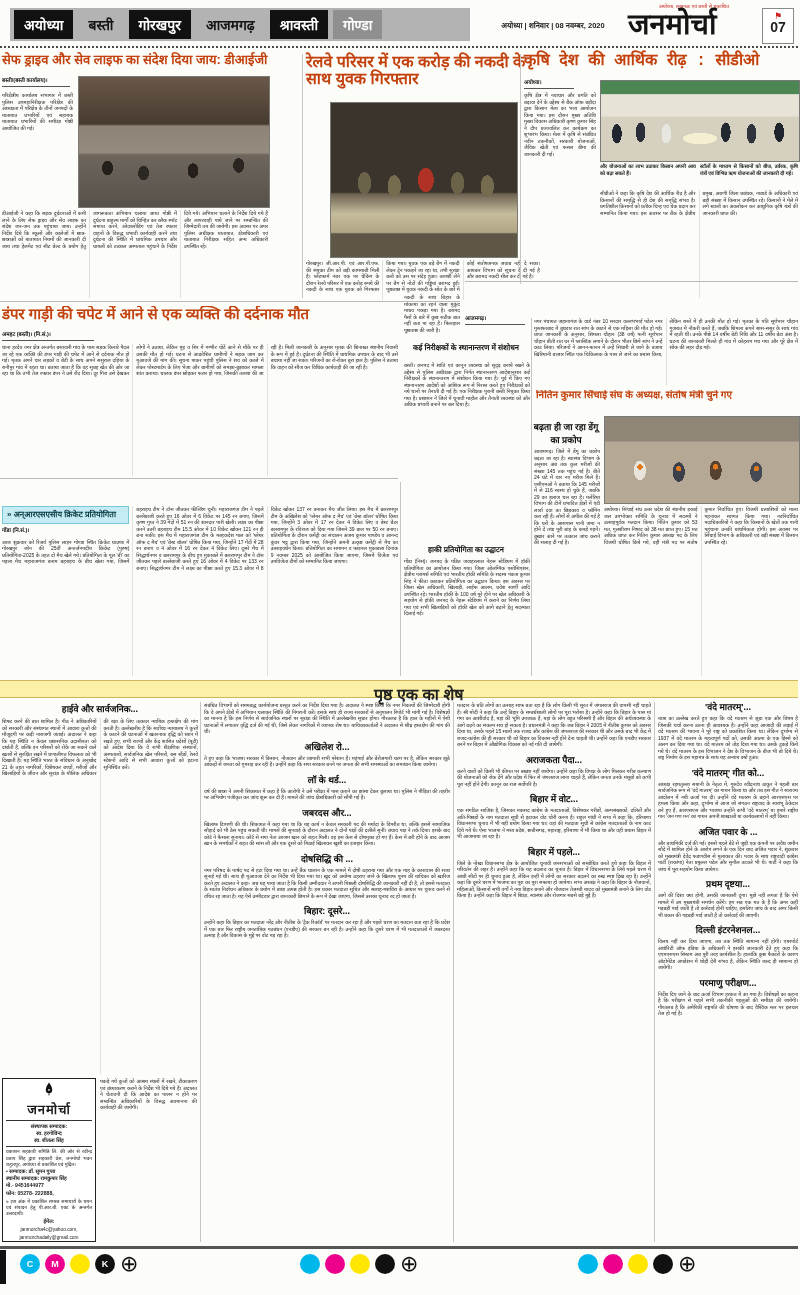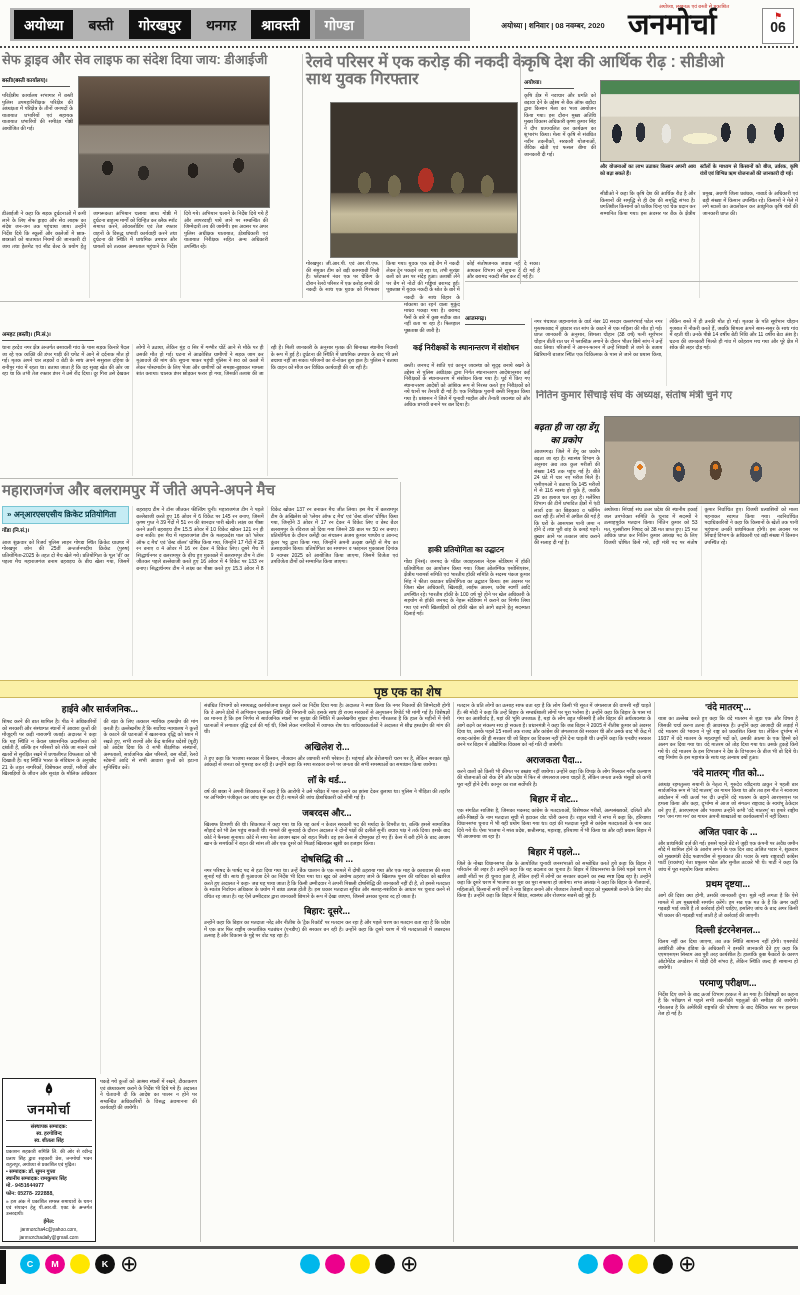--- a/index.html
+++ b/index.html
@@ -13,34 +13,34 @@
   .tab-plain{color:#141414;text-align:right;}
   .tab-gray{background:#8f8f8f;color:#fbfbfb;}
   .dateline{font-size:7.5px;font-weight:bold;color:#222;text-align:center;}
   .masthead{font-size:29px;font-weight:bold;color:#141414;letter-spacing:0px;line-height:1;}
   .tagline{font-size:5px;color:#c3271f;text-align:center;white-space:nowrap;}
   .pagebox{border:1px solid #8a8a8a;background:#fff;text-align:center;}
   .pageflag{color:#d02020;font-size:9px;line-height:8px;display:block;}
   .pagenum{font-size:14px;font-weight:bold;color:#222;line-height:14px;display:block;}
   .dotrule{border-top:2px dotted #4a4a4a;height:0;}
   
-  .h1{font-weight:bold;color:#737373;line-height:1.08;}
+  .h1{font-weight:bold;color:#c2410c;line-height:1.08;}
   .t5{font-size:5px;line-height:1.3;text-align:justify;color:#242424;overflow:hidden;height:100%;}
   .cols2{column-count:2;column-gap:7px;column-rule:1px solid #e0e0dc;}
   .cols3{column-count:3;column-gap:7px;column-rule:1px solid #e0e0dc;}
   .byline{font-size:5.5px;font-weight:bold;color:#111;border-bottom:1px solid #555;padding-bottom:2px;}
   .sub{font-weight:bold;text-align:center;color:#0d0d0d;}
   .contsub{font-size:9px;font-weight:bold;text-align:center;margin:5px 0 2px;color:#0d0d0d;}
   .contbody{font-size:5px;line-height:1.3;text-align:justify;color:#242424;}
   .vr{position:absolute;width:1px;background:#c6c6c2;}
   .hr{position:absolute;height:1px;background:#b9b9b5;}
   
   .kicker{background:#c5ecf4;border:1px solid #79c6d4;font-size:8px;font-weight:bold;padding:3px 4px;margin-bottom:3px;color:#093a44;}
   .strip{background:#fbf0a6;border-top:1px solid #cdb75e;border-bottom:1px solid #cdb75e;}
-  .striplabel{position:absolute;left:374px;top:2px;font-size:12px;font-weight:bold;color:#222;}
+  .striplabel{position:absolute;left:374px;top:2px;font-size:16px;font-weight:bold;color:#222;}
   
   .photo{position:absolute;border:1px solid #7a7a76;}
   .photo1{background:
     radial-gradient(ellipse 9px 12px at 15% 70%,#24201c 60%,transparent 61%),
     radial-gradient(ellipse 9px 12px at 34% 74%,#2c2824 60%,transparent 61%),
     radial-gradient(ellipse 9px 12px at 60% 72%,#241f1b 60%,transparent 61%),
     radial-gradient(ellipse 9px 12px at 84% 68%,#2a2520 60%,transparent 61%),
     linear-gradient(180deg,#6a594a,#473a30 36%,#8d8376 38%,#958c80 58%,#6e665c 60%,#57514b);}
   .photo2{background:
     radial-gradient(ellipse 13px 20px at 51% 50%,#b03226 60%,transparent 61%),
@@ -80,30 +80,30 @@
 </style>
 </head>
 <body>
 
 <div id="page">
 
   <div class="abs citybar" style="left:10px;top:8px;width:460px;height:33px;">
     <span class="tab tab-black">अयोध्या</span>
     <span class="tab tab-plain">बस्ती</span>
     <span class="tab tab-black">गोरखपुर</span>
-    <span class="tab tab-plain">थनगऱ</span>
+    <span class="tab tab-plain">आजमगढ़</span>
     <span class="tab tab-black">श्रावस्ती</span>
     <span class="tab tab-gray">गोण्डा</span>
   </div>
   <div class="abs dateline" style="left:472px;top:20px;width:162px;">अयोध्या | शनिवार | 08 नवम्बर, 2020</div>
   <div class="abs tagline" style="left:630px;top:3px;width:128px;">अयोध्या, लखनऊ एवं बस्ती से प्रकाशित</div>
   <div class="abs masthead" style="left:628px;top:10px;width:132px;">जनमोर्चा</div>
   <div class="abs pagebox" style="left:762px;top:8px;width:32px;height:36px;padding-top:3px;">
     <span class="pageflag">⚑</span>
-    <span class="pagenum">06</span>
+    <span class="pagenum">07</span>
   </div>
   <div class="abs dotrule" style="left:0;top:46px;width:798px;"></div>
 
   <div class="abs h1" style="left:2px;top:53px;width:300px;font-size:13px;">सेफ ड्राइव और सेव लाइफ का संदेश दिया जाय: डीआईजी</div>
   <div class="abs byline" style="left:2px;top:76px;width:68px;">बस्ती/(बस्ती कार्यालय)।</div>
   <div class="abs" style="left:2px;top:92px;width:71px;height:114px;">
       <div class="t5">परिक्षेत्रीय कार्यालय सभागार में बस्ती पुलिस उपमहानिरीक्षक परिक्षेत्र की अध्यक्षता में परिक्षेत्र के तीनों जनपदों के यातायात प्रभारियों एवं सहायक यातायात प्रभारियों की समीक्षा गोष्ठी आयोजित की गई।</div>
     </div>
   <div class="photo photo1" style="left:78px;top:76px;width:190px;height:130px;"></div>
   <div class="abs" style="left:2px;top:210px;width:266px;height:88px;">
@@ -114,37 +114,38 @@
   <div class="abs h1" style="left:306px;top:53px;width:234px;font-size:16px;">रेलवे परिसर में एक करोड़ की नकदी के साथ युवक गिरफ्तार</div>
   <div class="photo photo2" style="left:330px;top:102px;width:186px;height:154px;"></div>
   <div class="abs" style="left:306px;top:260px;width:234px;height:40px;">
       <div class="t5 cols3" style="height:100%;">गोरखपुर। जी.आर.पी. एवं आर.पी.एफ. की संयुक्त टीम को बड़ी कामयाबी मिली है। प्लेटफार्म नंबर एक पर चेकिंग के दौरान रेलवे परिसर में एक करोड़ रुपये की नकदी के साथ एक युवक को गिरफ्तार किया गया। युवक एक बड़े बैग में नकदी लेकर ट्रेन पकड़ने जा रहा था, तभी सुरक्षा बलों को उस पर संदेह हुआ। तलाशी लेने पर बैग से नोटों की गड्डियां बरामद हुईं। पूछताछ में युवक नकदी के स्रोत के बारे में कोई संतोषजनक जवाब नहीं दे सका। आयकर विभाग को सूचना दे दी गई है और बरामद नकदी सील कर दी गई है।</div>
     </div>
   <div class="abs" style="left:404px;top:294px;width:56px;height:46px;">
       <div class="t5">नकदी के साथ बिहार के मोकामा का रहने वाला मुकुंद माधव पकड़ा गया है। बरामद पैसों के बारे में कुछ सटीक बात नहीं बता पा रहा है। फिलहाल पूछताछ की जारी है।</div>
     </div>
   <div class="vr" style="left:520px;top:54px;height:230px;"></div>
 
-  <div class="abs h1" style="left:524px;top:53px;width:274px;font-size:16px;">कृषि देश की आर्थिक रीढ़ : सीडीओ</div>
+  <div class="abs h1" style="left:524px;top:53px;width:274px;font-size:16px;font-family:Liberation Mono, monospace;">कृषि देश की आर्थिक रीढ़ : सीडीओ</div>
   <div class="abs byline" style="left:524px;top:78px;width:50px;">अयोध्या।</div>
   <div class="abs" style="left:524px;top:92px;width:72px;height:206px;">
       <div class="t5">कृषि क्षेत्र में नवाचार और प्रगति को बढ़ावा देने के उद्देश्य से बैंक ऑफ़ बड़ौदा द्वारा किसान मेला का भव्य आयोजन किया गया। इस दौरान मुख्य अतिथि मुख्य विकास अधिकारी कृष्ण कुमार सिंह ने दीप प्रज्ज्वलित कर कार्यक्रम का शुभारंभ किया। मेला में कृषि से संबंधित नवीन तकनीकों, सरकारी योजनाओं, जैविक खेती एवं फसल बीमा की जानकारी दी गई।</div>
     </div>
   <div class="photo photo3" style="left:600px;top:80px;width:198px;height:80px;"></div>
   <div class="abs" style="left:600px;top:163px;width:96px;height:24px;">
       <div class="t5" style="font-weight:bold;">और योजनाओं का लाभ उठाकर किसान अपनी आय को बढ़ा सकते हैं।</div>
     </div>
   <div class="abs" style="left:700px;top:163px;width:98px;height:24px;">
       <div class="t5" style="font-weight:bold;">स्टॉलों के माध्यम से किसानों को बीज, उर्वरक, कृषि यंत्रों एवं विभिन्न ऋण योजनाओं की जानकारी दी गई।</div>
     </div>
   <div class="abs" style="left:600px;top:190px;width:198px;height:108px;">
       <div class="t5 cols2" style="height:100%;">सीडीओ ने कहा कि कृषि देश की आर्थिक रीढ़ है और किसानों की समृद्धि से ही देश की समृद्धि संभव है। प्रगतिशील किसानों को प्रतीक चिन्ह एवं चेक प्रदान कर सम्मानित किया गया। इस अवसर पर बैंक के क्षेत्रीय प्रमुख, अग्रणी जिला प्रबंधक, नाबार्ड के अधिकारी एवं बड़ी संख्या में किसान उपस्थित रहे। किसानों ने मेले में लगे स्टालों का अवलोकन कर आधुनिक कृषि यंत्रों की जानकारी प्राप्त की।</div>
     </div>
 
   <div class="hr" style="left:0;top:301px;width:460px;"></div>
+  <div class="abs h1" style="left:2px;top:306px;width:396px;font-size:15px;white-space:nowrap;overflow:hidden;">डंपर गाड़ी की चपेट में आने से एक व्यक्ति की दर्दनाक मौत</div>
   <div class="abs byline" style="left:2px;top:330px;width:92px;">अमहट (बस्ती)। (नि.सं.)।</div>
   <div class="abs" style="left:2px;top:344px;width:396px;height:132px;">
       <div class="t5 cols3" style="height:100%;">थाना हरदेव नगर क्षेत्र अन्तर्गत बसावली गांव के पास सड़क किनारे पैदल जा रहे एक व्यक्ति की डंपर गाड़ी की चपेट में आने से दर्दनाक मौत हो गई। मृतक अपने चार लड़कों व बेटी के साथ अपने ससुराल दहिया के रानीपुर गांव में रहता था। बताया जाता है कि वह सुबह खेत की ओर जा रहा था कि तभी तेज रफ्तार डंपर ने उसे रौंद दिया। दूर गिरा उसे देखकर लोगों ने उठाया, लेकिन मुंह व सिर में गम्भीर चोटें आने से मौके पर ही उसकी मौत हो गई। घटना से आक्रोशित ग्रामीणों ने सड़क जाम कर मुआवजे की मांग की। सूचना पाकर पहुंची पुलिस ने शव को कब्जे में लेकर पोस्टमार्टम के लिए भेजा और ग्रामीणों को समझा-बुझाकर मामला शांत कराया। चालक डंपर छोड़कर फरार हो गया, जिसकी तलाश की जा रही है। मिली जानकारी के अनुसार मृतक की शिनाख्त स्थानीय निवासी के रूप में हुई है। दुर्घटना की स्थिति में प्राथमिक उपचार के बाद भी उसे बचाया नहीं जा सका। परिजनों का रो-रोकर बुरा हाल है। पुलिस ने बताया कि वाहन को सीज कर विधिक कार्यवाही की जा रही है।</div>
     </div>
 
   <div class="abs sub" style="left:402px;top:342px;width:128px;font-size:7.5px;">कई निरीक्षकों के स्थानान्तरण में संशोधन</div>
   <div class="abs" style="left:404px;top:362px;width:126px;height:176px;">
       <div class="t5">बस्ती। जनपद में शांति एवं कानून व्यवस्था को सुदृढ़ बनाये रखने के उद्देश्य से पुलिस अधीक्षक द्वारा निर्गत स्थानान्तरण आदेशानुसार कई निरीक्षकों के स्थानान्तरण में संशोधन किया गया है। पूर्व में किए गए स्थानान्तरण आदेशों को आंशिक रूप से निरस्त करते हुए निरीक्षकों को नये थानों पर तैनाती दी गई है। एक निरीक्षक पुरानी बस्ती नियुक्त किया गया है। प्रशासन ने जिले में चुनावी माहौल और तैनाती व्यवस्था को और अधिक प्रभावी बनाने पर बल दिया है।</div>
     </div>
 
@@ -153,28 +154,27 @@
   <div class="abs" style="left:534px;top:318px;width:264px;height:68px;">
       <div class="t5 cols2" style="height:100%;">नगर पंचायत जहानागंज के वार्ड नंबर 10 सरदार वल्लभभाई पटेल नगर मुस्तफाबाद में बुधवार रात सांप के काटने से एक महिला की मौत हो गई। प्राप्त जानकारी के अनुसार, शिमला चौहान (38 वर्ष) पत्नी सूर्यभान चौहान बीती रात घर में प्लास्टिक लगाने के दौरान भीतर छिपे सांप ने उन्हें काट लिया। परिजनों ने आनन-फानन में उन्हें सिधारी ले जाने के बजाय खिरियानी बाजार स्थित एक चिकित्सक के पास ले जाने का प्रयास किया, लेकिन रास्ते में ही उनकी मौत हो गई। मृतका के पति सूर्यभान चौहान गुजरात में नौकरी करते हैं, जबकि शिमला अपने सास-ससुर के साथ गांव में रहती थीं। उनके पीछे 14 वर्षीय बेटी निधि और 11 वर्षीय बेटा अंश है। घटना की जानकारी मिलते ही गांव में कोहराम मच गया और पूरे क्षेत्र में शोक की लहर दौड़ गई।</div>
     </div>
 
   <div class="abs h1" style="left:536px;top:390px;width:262px;font-size:10px;white-space:nowrap;overflow:hidden;">नितिन कुमार सिंचाई संघ के अध्यक्ष, संतोष मंत्री चुने गए</div>
   <div class="photo photo4" style="left:604px;top:416px;width:194px;height:86px;"></div>
   <div class="abs" style="left:604px;top:506px;width:194px;height:170px;">
       <div class="t5 cols2" style="height:100%;">अयोध्या। सिंचाई संघ उत्तर प्रदेश की स्थानीय इकाई जल उपभोक्ता समिति के चुनाव में सदस्यों ने उत्साहपूर्वक मतदान किया। नितिन कुमार को 53 मत, गुलशीराम निषाद को 38 मत प्राप्त हुए। 15 मत अधिक प्राप्त कर नितिन कुमार अध्यक्ष पद के लिए विजयी घोषित किये गये, वहीं मंत्री पद पर संतोष कुमार निर्वाचित हुए। विजयी प्रत्याशियों को माला पहनाकर स्वागत किया गया। नवनिर्वाचित पदाधिकारियों ने कहा कि किसानों के खेतों तक पानी पहुंचाना उनकी प्राथमिकता होगी। इस अवसर पर सिंचाई विभाग के अधिकारी एवं बड़ी संख्या में किसान उपस्थित रहे।</div>
     </div>
 
-  <div class="abs sub" style="left:530px;top:420px;width:72px;font-size:9px;font-style:italic;">बढ़ता ही जा रहा डेंगू का प्रकोप</div>
+  <div class="abs sub" style="left:530px;top:420px;width:72px;font-size:9px;">बढ़ता ही जा रहा डेंगू का प्रकोप</div>
   <div class="abs" style="left:534px;top:448px;width:66px;height:228px;">
       <div class="t5">आजमगढ़। जिले में डेंगू का प्रकोप बढ़ता जा रहा है। स्वास्थ्य विभाग के अनुसार अब तक कुल मरीजों की संख्या 145 तक पहुंच गई है। बीते 24 घंटे में चार नए मरीज मिले हैं। एसीएमओ ने बताया कि 145 मरीजों में से 116 स्वस्थ हो चुके हैं, जबकि 29 का इलाज चल रहा है। मलेरिया विभाग की टीमें प्रभावित क्षेत्रों में एंटी लार्वा दवा का छिड़काव व फॉगिंग करा रही हैं। लोगों से अपील की गई है कि घरों के आसपास पानी जमा न होने दें तथा पूरी बांह के कपड़े पहनें। बुखार आने पर तत्काल जांच कराने की सलाह दी गई है।</div>
     </div>
   <div class="vr" style="left:531px;top:318px;height:358px;"></div>
 
   <div class="hr" style="left:0;top:478px;width:398px;"></div>
-  <div class="abs h1" style="left:2px;top:482px;width:396px;font-size:15px;">महाराजगंज और बलरामपुर में जीते अपने-अपने मैच</div>
   <div class="abs" style="left:2px;top:506px;width:396px;height:170px;">
     <div class="t5 cols3" style="height:100%;">
       <div class="kicker">» अन्आरएसएसीय क्रिकेट प्रतियोगिता</div>
       <div class="byline" style="border:none;margin-bottom:2px;">गोंडा (नि.सं.)।</div>
       <span>आज शुक्रवार को रिजर्व पुलिस लाइन गोण्डा स्थित क्रिकेट ग्राउण्ड में गोरखपुर जोन की 25वीं अन्तर्जनपदीय क्रिकेट (पुरुष) प्रतियोगिता-2025 के तहत दो मैच खेले गये। प्रतियोगिता के पूल 'बी' का पहला मैच महाराजगंज बनाम बहराइच के बीच खेला गया, जिसमें बहराइच टीम ने टॉस जीतकर फील्डिंग चुनी। महाराजगंज टीम ने पहले बल्लेबाजी करते हुए 16 ओवर में 6 विकेट पर 145 रन बनाए, जिसमें कृष्ण गुप्त ने 39 गेंदों में 51 रन की शानदार पारी खेली। लक्ष्य का पीछा करने उतरी बहराइच टीम 15.5 ओवर में 10 विकेट खोकर 121 रन ही बना सकी। इस मैच में महाराजगंज टीम के मल्हकदेश पाल को 'प्लेयर ऑफ द मैच' एवं 'बेस्ट बॉलर' घोषित किया गया, जिन्होंने 17 गेंदों में 28 रन बनाए व 4 ओवर में 16 रन देकर 4 विकेट लिए। दूसरे मैच में सिद्धार्थनगर व बलरामपुर के बीच हुए मुकाबले में बलरामपुर टीम ने टॉस जीतकर पहले बल्लेबाजी करते हुए 16 ओवर में 4 विकेट पर 133 रन बनाए। सिद्धार्थनगर टीम ने लक्ष्य का पीछा करते हुए 15.3 ओवर में 8 विकेट खोकर 137 रन बनाकर मैच जीत लिया। इस मैच में बलरामपुर टीम के अखिलेश को 'प्लेयर ऑफ द मैच' एवं 'बेस्ट बॉलर' घोषित किया गया, जिन्होंने 3 ओवर में 17 रन देकर 4 विकेट लिए व बेस्ट बैटर बलरामपुर के रविराज को दिया गया जिसने 39 बाल पर 50 रन बनाए। प्रतियोगिता के दौरान कमेंट्री का संचालन अजय कुमार पाण्डेय व आनन्द कुंवर भट्ट द्वारा किया गया, जिन्होंने अपनी उत्कृष्ट कमेंट्री से मैच का उत्साहवर्धन किया। प्रतियोगिता का समापन व फाइनल मुकाबला दिनांक 9 नवम्बर 2025 को आयोजित किया जाएगा, जिसमें विजेता एवं उपविजेता टीमों को सम्मानित किया जाएगा।</span>
     </div>
   </div>
   <div class="vr" style="left:400px;top:482px;height:194px;"></div>
 
   <div class="abs sub" style="left:402px;top:544px;width:128px;font-size:7.5px;">हाकी प्रतियोगिता का उद्घाटन</div>

